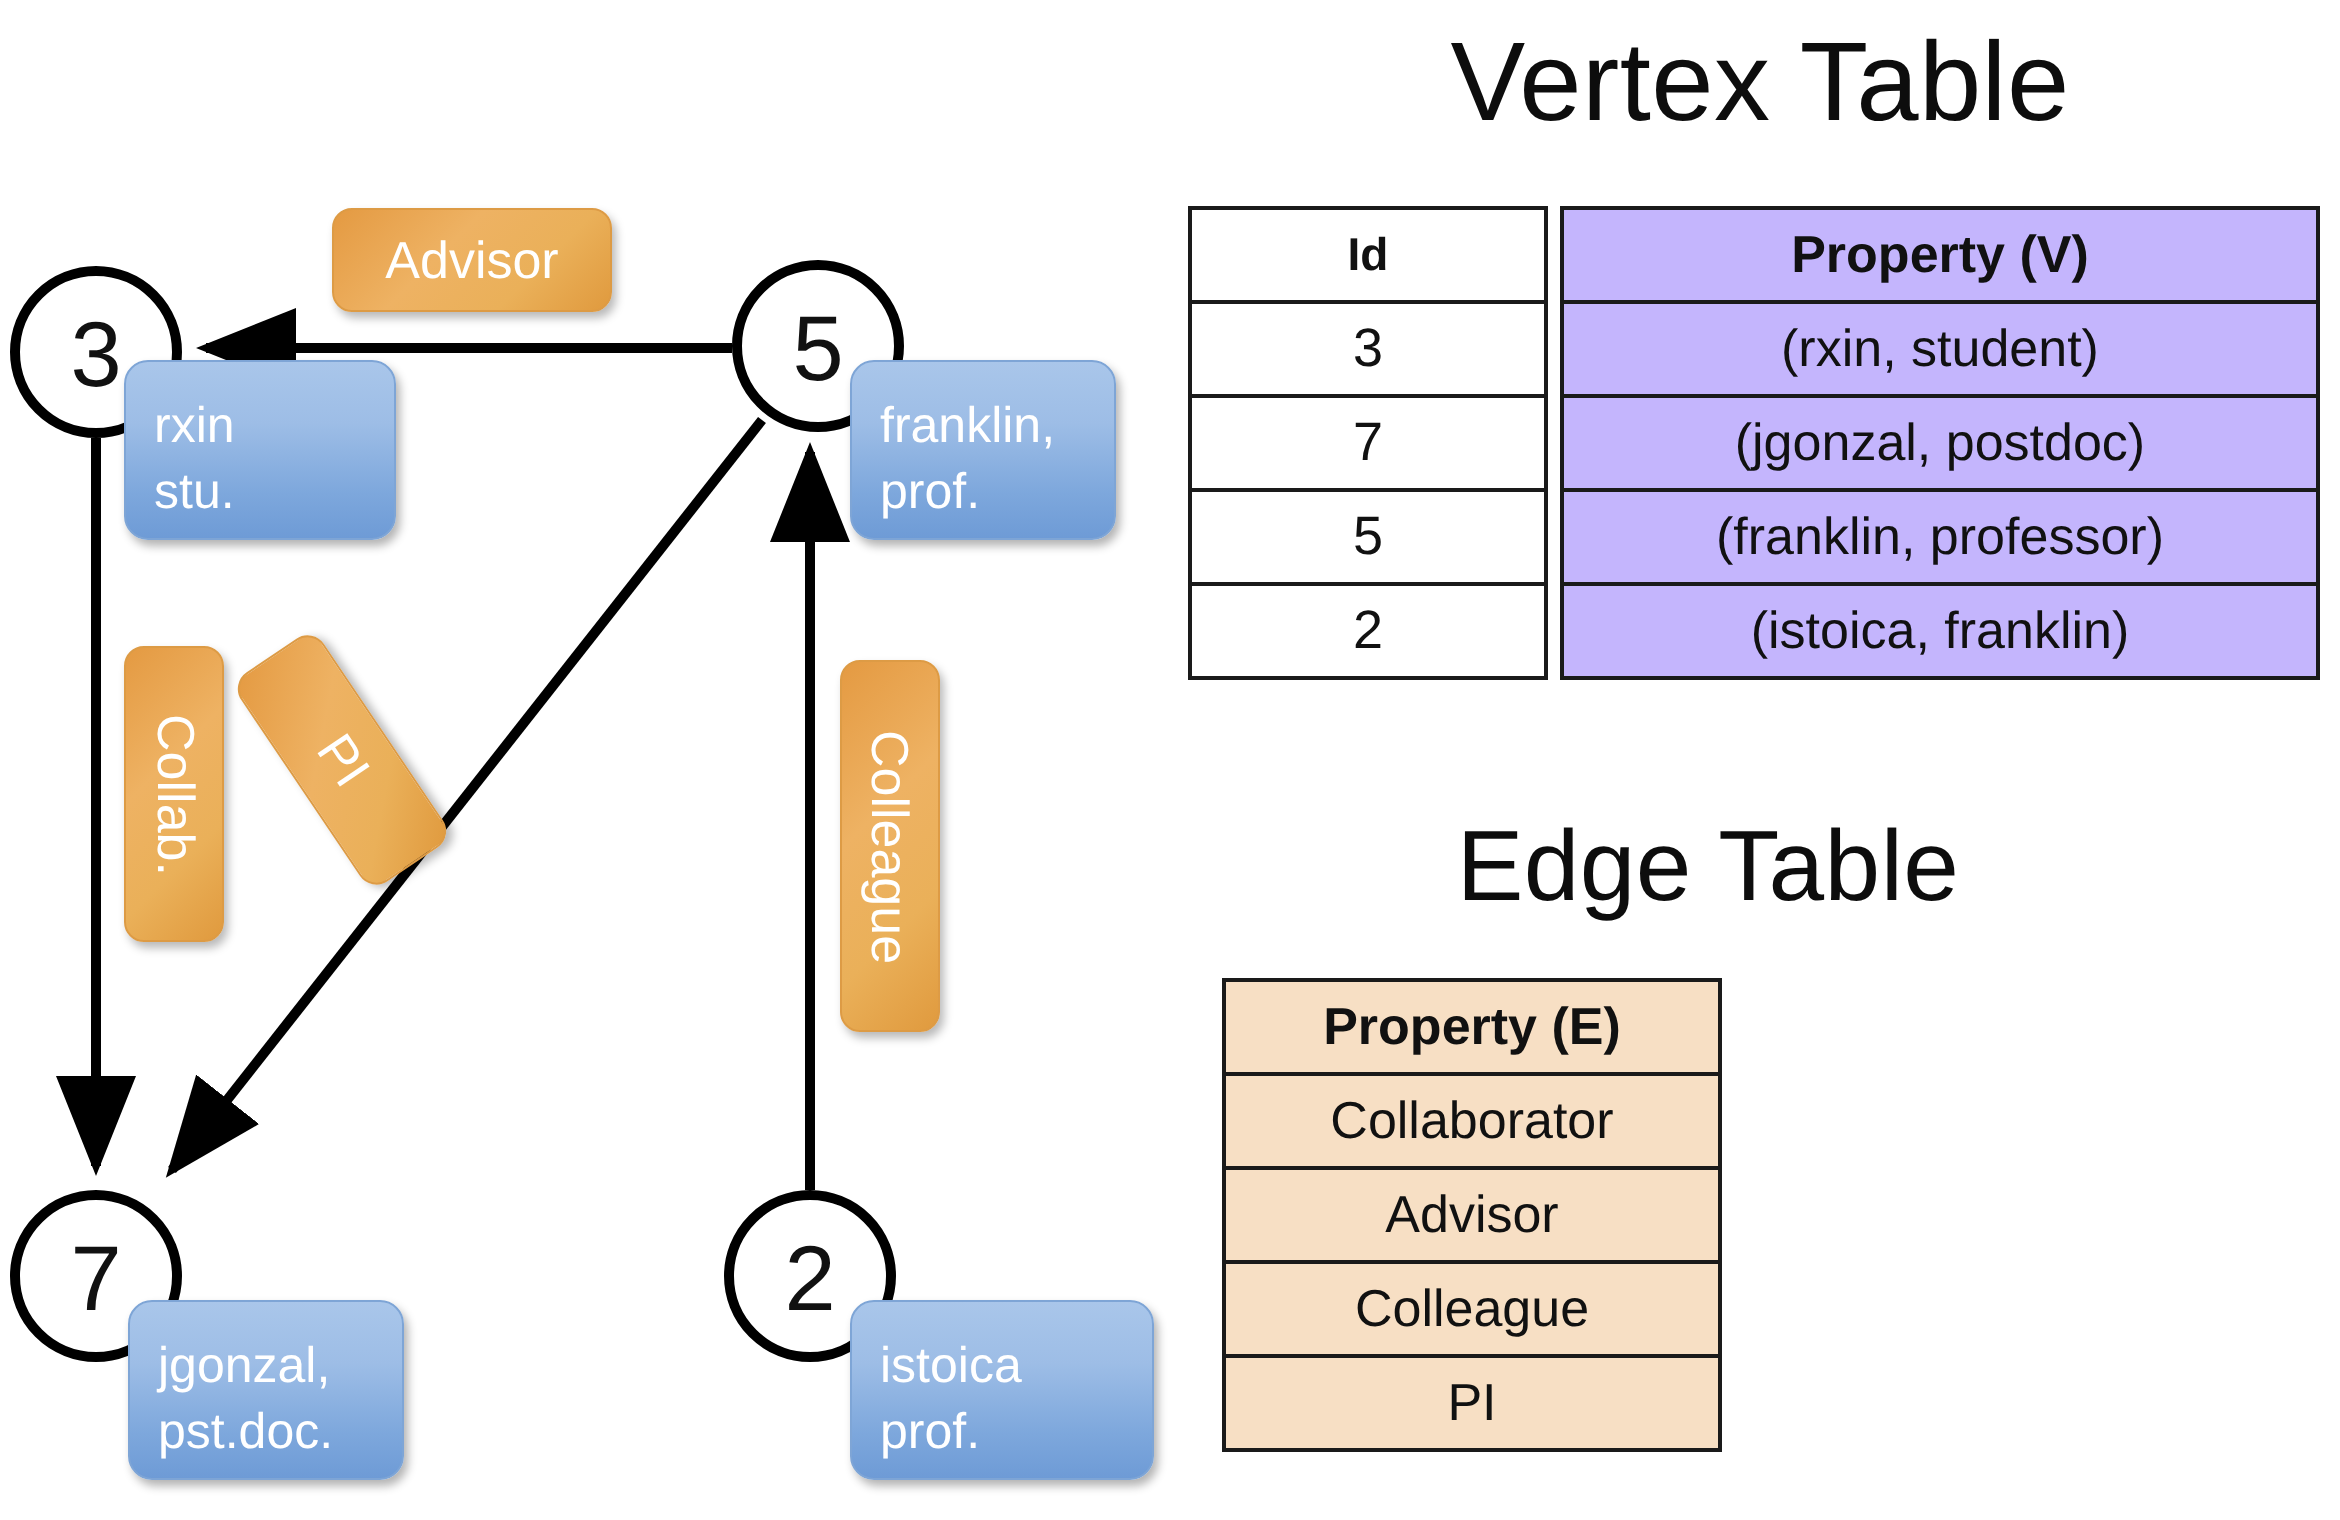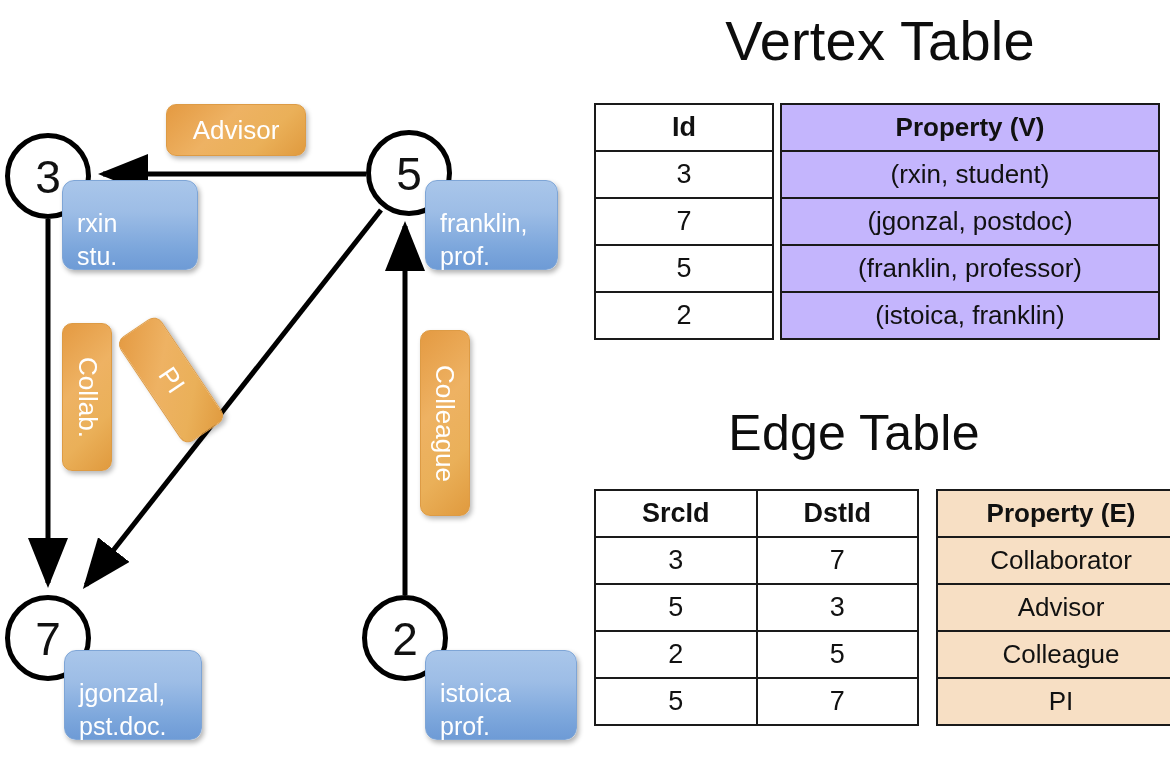--- a/index.html
+++ b/index.html
@@ -60,21 +60,21 @@
     position:absolute;
     border-radius:12px;
     box-sizing:border-box;
     background:linear-gradient(180deg,#a9c6ea 0%,#9dbde6 35%,#7da7dc 75%,#6e9bd6 100%);
     border:1px solid #7ea5d6;
     box-shadow:2px 3px 5px rgba(0,0,0,.30);
     color:#ffffff;
     font-size:25px;
     font-weight:300;
     line-height:33px;
-    padding:26px 0 0 14px;
+    padding:16px 0 0 14px;
     z-index:6;
     font-family:"Liberation Sans",sans-serif;
   }
   #vbox-rxin{left:62px;top:90px;width:136px;height:90px;}
   #vbox-franklin{left:425px;top:90px;width:133px;height:90px;}
   #vbox-jgonzal{left:64px;top:560px;width:138px;height:90px;}
   #vbox-istoica{left:425px;top:560px;width:152px;height:90px;}
   .vbox .l2{display:block;}
 
   
@@ -108,21 +108,21 @@
   .tbl td,.tbl th{
     border:2px solid #1a1a1a;
     height:45px;
     text-align:center;
     font-size:27px;
     font-weight:300;
     color:#111;
     padding:0 4px;
     font-family:"Liberation Sans",sans-serif;
   }
-  .tbl th{font-weight:bold;font-size:27px;}
+  .tbl th{font-weight:bold;font-size:23px;}
   .tbl td.num,.tbl th.num{background:#ffffff;}
   .prop-v{background:#c4b5fd;}
   .prop-e{background:#f7dfc4;}
 
   #vertex-table-wrap{left:594px;top:103px;}
   #vertex-id-tbl{width:180px;}
   #vertex-prop-tbl{width:380px;margin-left:6px;}
   #vertex-prop-tbl td,#vertex-prop-tbl th{font-size:26px;}
 
   #edge-table-wrap{left:594px;top:489px;}
@@ -237,48 +237,20 @@
         <td class="prop-v">(franklin, professor)</td>
       </tr>
       <tr>
         <td class="prop-v">(istoica, franklin)</td>
       </tr>
     </tbody>
       </table>
   </div>
 
   <div class="tbl-wrap" id="edge-table-wrap">
-    <table class="tbl" id="edge-ids-tbl">
-      <colgroup>
-          <col>
-          <col>
-        </colgroup>
-      <tbody>
-          <tr>
-        <th class="num">SrcId</th>
-        <th class="num">DstId</th>
-      </tr>
-      <tr>
-        <td class="num">3</td>
-        <td class="num">7</td>
-      </tr>
-      <tr>
-        <td class="num">5</td>
-        <td class="num">3</td>
-      </tr>
-      <tr>
-        <td class="num">2</td>
-        <td class="num">5</td>
-      </tr>
-      <tr>
-        <td class="num">5</td>
-        <td class="num">7</td>
-      </tr>
-    </tbody>
-      </table>
 
     <table class="tbl" id="edge-prop-tbl">
       <tbody>
           <tr>
         <th class="prop-e">Property (E)</th>
       </tr>
       <tr>
         <td class="prop-e">Collaborator</td>
       </tr>
       <tr>

